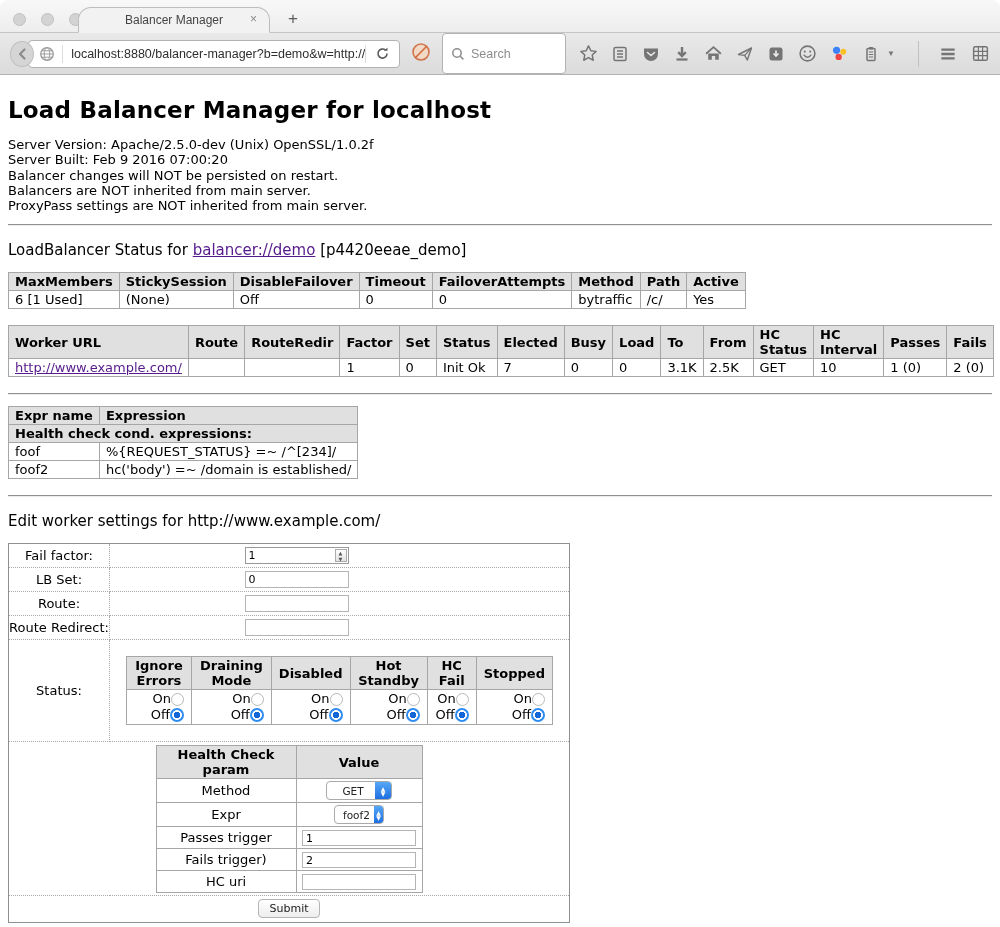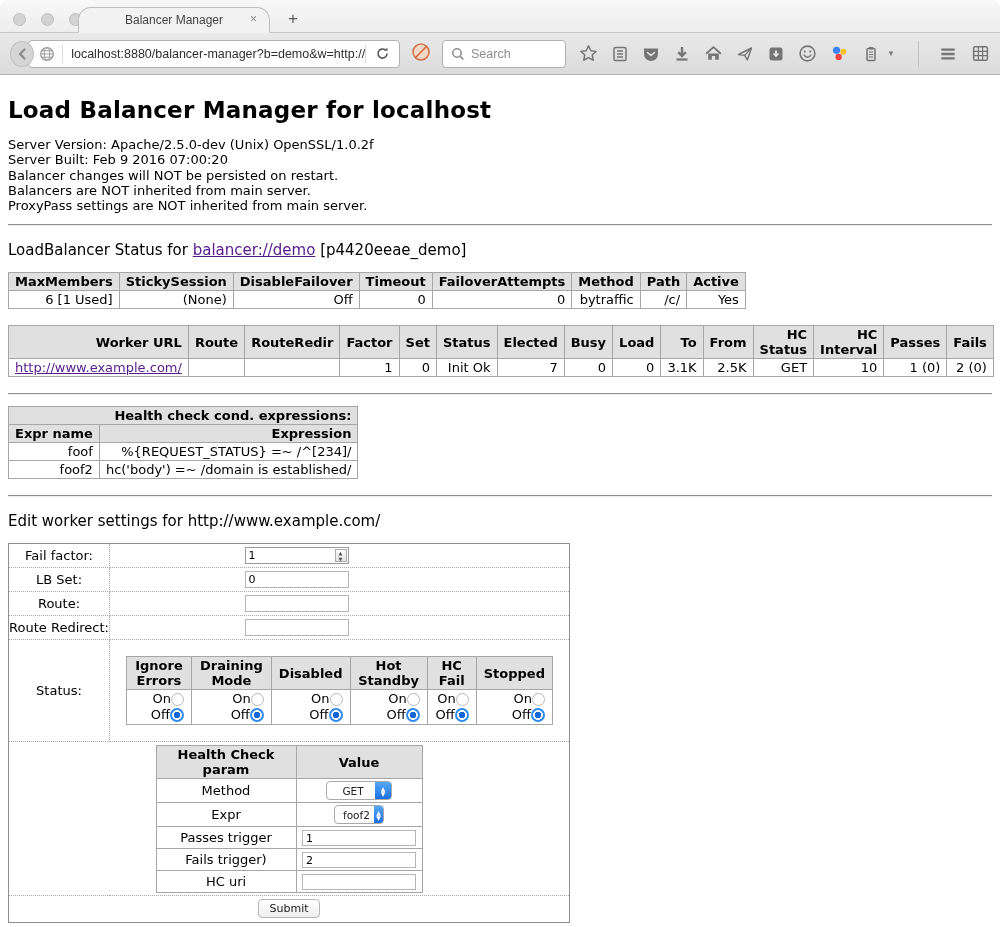--- a/index.html
+++ b/index.html
@@ -20,39 +20,39 @@
              display:flex; align-items:center; padding:0 10px; font-family:"Liberation Sans",sans-serif; }
   .back-btn { width:26px; height:26px; border-radius:50%; background:#d5d5d5; border:1px solid #bfbfbf;
               display:flex; align-items:center; justify-content:center; color:#8b8b8b; z-index:2; }
   .urlbar { width:402px; height:28px; margin-left:-6px; background:#fff; border:1px solid #b2b2b2; border-radius:4px;
             display:flex; align-items:center; overflow:hidden; }
   .urlbar .vdiv, .searchbar .vdiv { width:1px; height:18px; background:#ddd; }
   .globe { margin:0 7px 0 10px; color:#9b9b9b; }
   .url-text { flex:1; font-size:12.5px; color:#2e2e2e; white-space:nowrap; overflow:hidden; padding-left:8px; }
   .reload { margin:0 9px; color:#5a5a5a; }
   .ban { margin:0 11px; }
-  .searchbar { width:134px; height:28px; background:#fff; border:1px solid #b2b2b2; border-radius:4px;
+  .searchbar { width:134px; height:41px; background:#fff; border:1px solid #b2b2b2; border-radius:4px;
                display:flex; align-items:center; }
   .mag { margin:0 6px 0 8px; color:#8d8d8d; }
   .search-ph { font-size:12.5px; color:#8d8d8d; }
   .ticons { display:flex; align-items:center; gap:13px; margin-left:13px; color:#757575; }
   .caret { font-size:8px; color:#777; margin-left:-6px; }
   .tsep { width:1px; height:26px; background:#c0c0c0; margin:0 6px 0 10px; }
   .ticons svg, .back-btn svg, .globe svg, .reload svg, .mag svg { display:block; }
 
   
   .content { padding:0 8px; font-size:13px; color:#000; }
   h1.title { font-size:23px; font-weight:bold; margin:22px 0 14px; letter-spacing:.2px; }
   .server-info div { line-height:15.3px; }
   hr.rule { border:none; border-top:1px solid #8f8f8f; border-bottom:1px solid #ededed; margin:11px 0; }
   h3.sec { font-size:15px; font-weight:normal; margin:15px 0 13px; }
   a.vlink { color:#551a8b; text-decoration:underline; }
 
   table.t { border-collapse:collapse; margin-bottom:16px; }
-  table.t th, table.t td { border:1px solid #a6a6a6; padding:1px 6px; text-align:right; font-size:13px; }
+  table.t th, table.t td { border:1px solid #a6a6a6; padding:1px 6px; text-align:left; font-size:13px; }
   table.t th { background:#e0e0e0; font-weight:bold; }
 
   
   table.form { width:562px; border:1px solid #8f8f8f; border-collapse:collapse; margin-bottom:14px; }
   table.form > tbody > tr > td { border:1px dotted #a8a8a8; font-size:13px; }
   td.flabel { width:101px; text-align:center; height:24px; }
   td.fval { text-align:center; }
   td.fval input.ftext { width:104px; height:17px; border:1px solid #b5b5b5; font:11px "DejaVu Sans",sans-serif; padding:0 3px; background:#fff; margin-right:86px; }
   .numwrap { position:relative; display:inline-block; margin-right:86px; }
   .numwrap input { width:104px; height:17px; border:1px solid #9a9a9a; font:11px "DejaVu Sans",sans-serif; padding:0 16px 0 3px; background:#fff; }
@@ -274,26 +274,26 @@
 
       </tr>
     </tbody>
       </table>
 
     <hr class="rule">
 
     <table class="t">
       <tbody>
           <tr>
+        <th>Expr name</th>
+        <th>Expression</th>
+      </tr>
+      <tr>
             <th colspan="2">Health check cond. expressions:</th>
           </tr>
-      <tr>
-        <th>Expr name</th>
-        <th>Expression</th>
-      </tr>
       <tr>
         <td>foof</td>
         <td>%{REQUEST_STATUS} =~ /^[234]/</td>
       </tr>
       <tr>
         <td>foof2</td>
         <td>hc('body') =~ /domain is established/</td>
       </tr>
     </tbody>
       </table>

